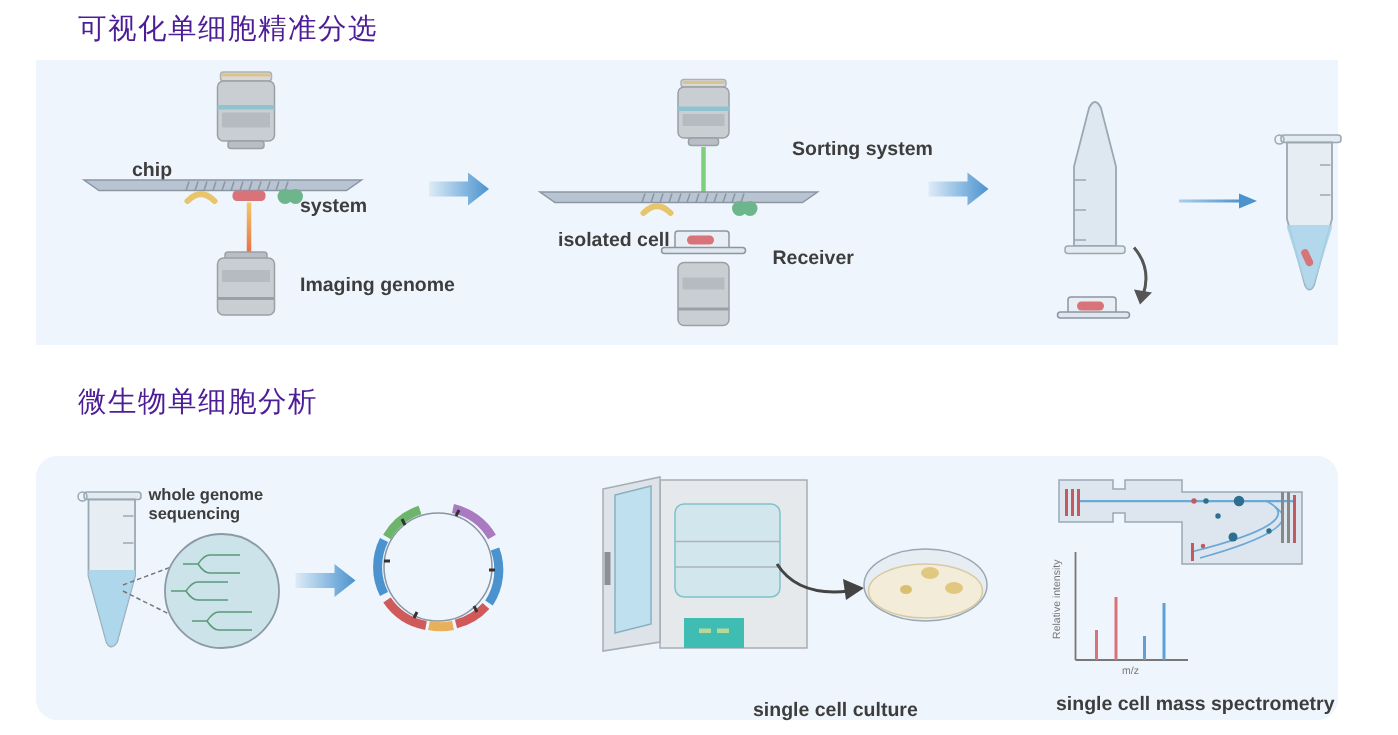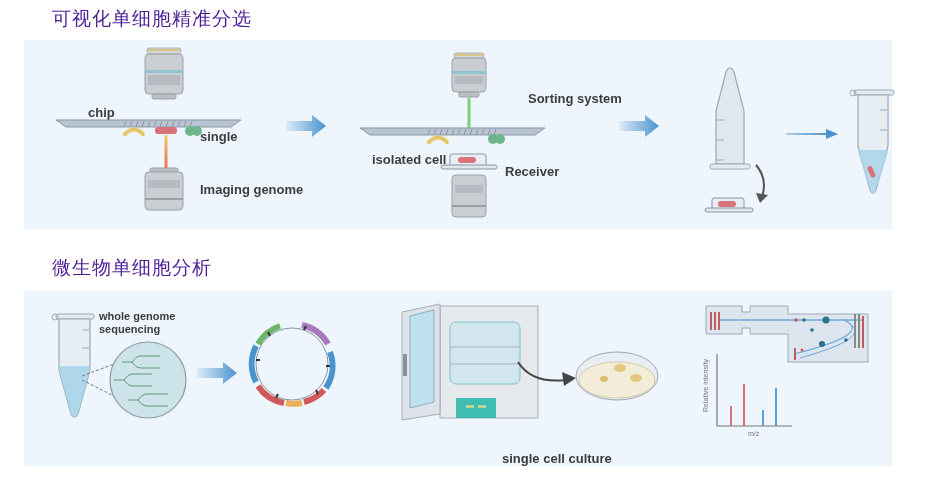--- a/index.html
+++ b/index.html
@@ -49,21 +49,21 @@
   <svg style="left:100px; top:87px;" width="20" height="8" viewBox="0 0 20 8">
     <path d="M1,7 Q10,-2 19,7" fill="none" stroke="#e8c46a" stroke-width="4" stroke-linecap="round"></path>
   </svg>
   <svg style="left:131px; top:87px;" width="22" height="8" viewBox="0 0 22 8">
     <rect x="0" y="0" width="22" height="7" rx="3" fill="#d8737a"></rect>
   </svg>
   <svg style="left:161px; top:86px;" width="18" height="10" viewBox="0 0 18 10">
     <circle cx="5" cy="5" r="5" fill="#6db58a"></circle>
       <circle cx="12" cy="5" r="5" fill="#6db58a"></circle>
   </svg>
-  <div class="lbl" style="left:176px; top:89px;">single</div>
+  <div class="lbl" style="left:176px; top:89px;">system</div>
   <svg style="left:140px; top:95px;" width="4" height="34" viewBox="0 0 4 34">
     <defs>
         <linearGradient id="gOr" x1="0" y1="0" x2="0" y2="1">
           <stop offset="0" stop-color="#f2c86a"></stop>
           <stop offset="1" stop-color="#e8704a"></stop>
         </linearGradient>
       </defs>
     <rect x="0.5" y="0" width="3" height="34" fill="url(#gOr)"></rect>
   </svg>
   <svg style="left:120px; top:128px;" width="40" height="44" viewBox="0 0 40 44">
@@ -119,21 +119,21 @@
   <svg style="left:464px; top:94px;" width="18" height="10" viewBox="0 0 18 10">
     <circle cx="5" cy="5" r="5" fill="#6db58a"></circle>
       <circle cx="12" cy="5" r="5" fill="#6db58a"></circle>
   </svg>
   <div class="lbl" style="left:348px; top:112px;text-align:center;">isolated cell</div>
   <svg style="left:416px; top:113px;" width="60" height="18" viewBox="0 0 60 18">
     <path d="M10,12 L10,3 Q10,1 12,1 L44,1 Q46,1 46,3 L46,12" fill="#e8eef4" stroke="#8a96a4"></path>
     <rect x="18" y="4" width="18" height="6" rx="3" fill="#d8737a"></rect>
     <rect x="1" y="12" width="56" height="4" rx="2" fill="#dfe6ee" stroke="#8a96a4"></rect>
   </svg>
-  <div class="lbl" style="left:481px; top:124px;">Receiver</div>
+  <div class="lbl" style="left:491px; top:124px;">Receiver</div>
   <svg style="left:427px; top:135px;" width="36" height="44" viewBox="0 0 36 44">
     <rect x="1" y="0" width="34" height="42" rx="4" fill="#c9ced3" stroke="#9aa0a6"></rect>
     <rect x="4" y="10" width="28" height="8" fill="#b5bbc1"></rect>
     <rect x="1" y="30" width="34" height="2" fill="#9aa0a6"></rect>
   </svg>
 
   <svg style="left:595px; top:75px;" width="40" height="22" viewBox="0 0 40 22">
     <polygon points="0,6 26,6 26,0 40,11 26,22 26,16 0,16" fill="url(#gAr)"></polygon>
   </svg>
 
@@ -173,21 +173,21 @@
     <g stroke="#9aa8b4">
         <line x1="30" y1="22" x2="37" y2="22"></line>
         <line x1="30" y1="42" x2="37" y2="42"></line>
       </g>
     <rect x="19" y="78" width="5" height="12" rx="2.5" fill="#d8737a" transform="rotate(-25 21 84)"></rect>
   </svg>
 </div>
 
 <div class="section-title" style="top:255px;">微生物单细胞分析</div>
 
-<div class="panel" style="top:290px; height:176px;">
+<div class="panel" style="top:304px; height:176px;border-radius:14px;">
 
   <svg style="left:28px; top:22px;" width="44" height="108" viewBox="0 0 44 108">
     <rect x="4" y="2" width="38" height="5" rx="2" fill="#e3eaf0" stroke="#9aa8b4"></rect>
     <circle cx="3" cy="5" r="3" fill="none" stroke="#9aa8b4"></circle>
     <path d="M7,7 L38,7 L38,58 L26,102 Q22,108 19,102 L7,58 Z" fill="#e6eef4" stroke="#9aa8b4" stroke-width="1.2"></path>
     <path d="M7,54 L38,54 L38,58 L26,102 Q22,108 19,102 L7,58 Z" fill="#a9d4ea" opacity="0.9"></path>
     <g stroke="#9aa8b4">
         <line x1="30" y1="18" x2="37" y2="18"></line>
         <line x1="30" y1="36" x2="37" y2="36"></line>
       </g>
@@ -286,13 +286,14 @@
   <svg style="left:690px; top:64px;" width="80" height="76" viewBox="0 0 80 76">
     <line x1="3" y1="0" x2="3" y2="72" stroke="#777" stroke-width="1.2"></line>
     <line x1="3" y1="72" x2="78" y2="72" stroke="#777" stroke-width="1.2"></line>
     <rect x="16" y="52" width="2" height="20" fill="#d8737a"></rect>
     <rect x="29" y="30" width="2" height="42" fill="#d8737a"></rect>
     <rect x="48" y="56" width="2" height="16" fill="#5ea1d8"></rect>
     <rect x="61" y="34" width="2" height="38" fill="#5ea1d8"></rect>
   </svg>
   <div class="ax-lbl" style="left:655px; top:92px; transform:rotate(-90deg);">Relative intensity</div>
   <div class="ax-lbl" style="left:724px; top:140px;">m/z</div>
+  <div class="caption" style="left:680px; top:157px;">single cell mass spectrometry</div>
 </div>
 
 </body></html>

